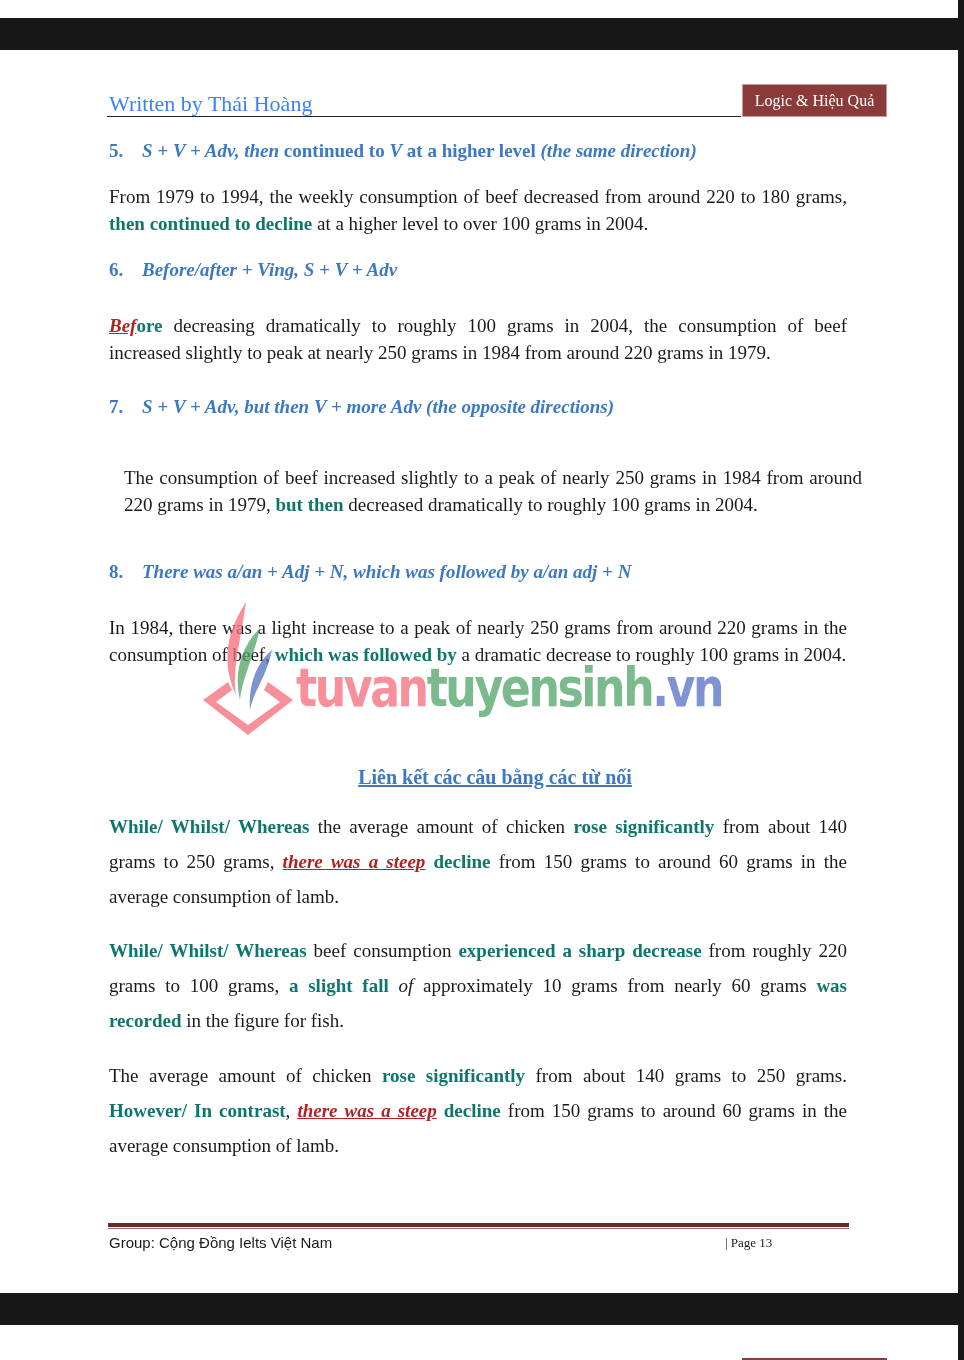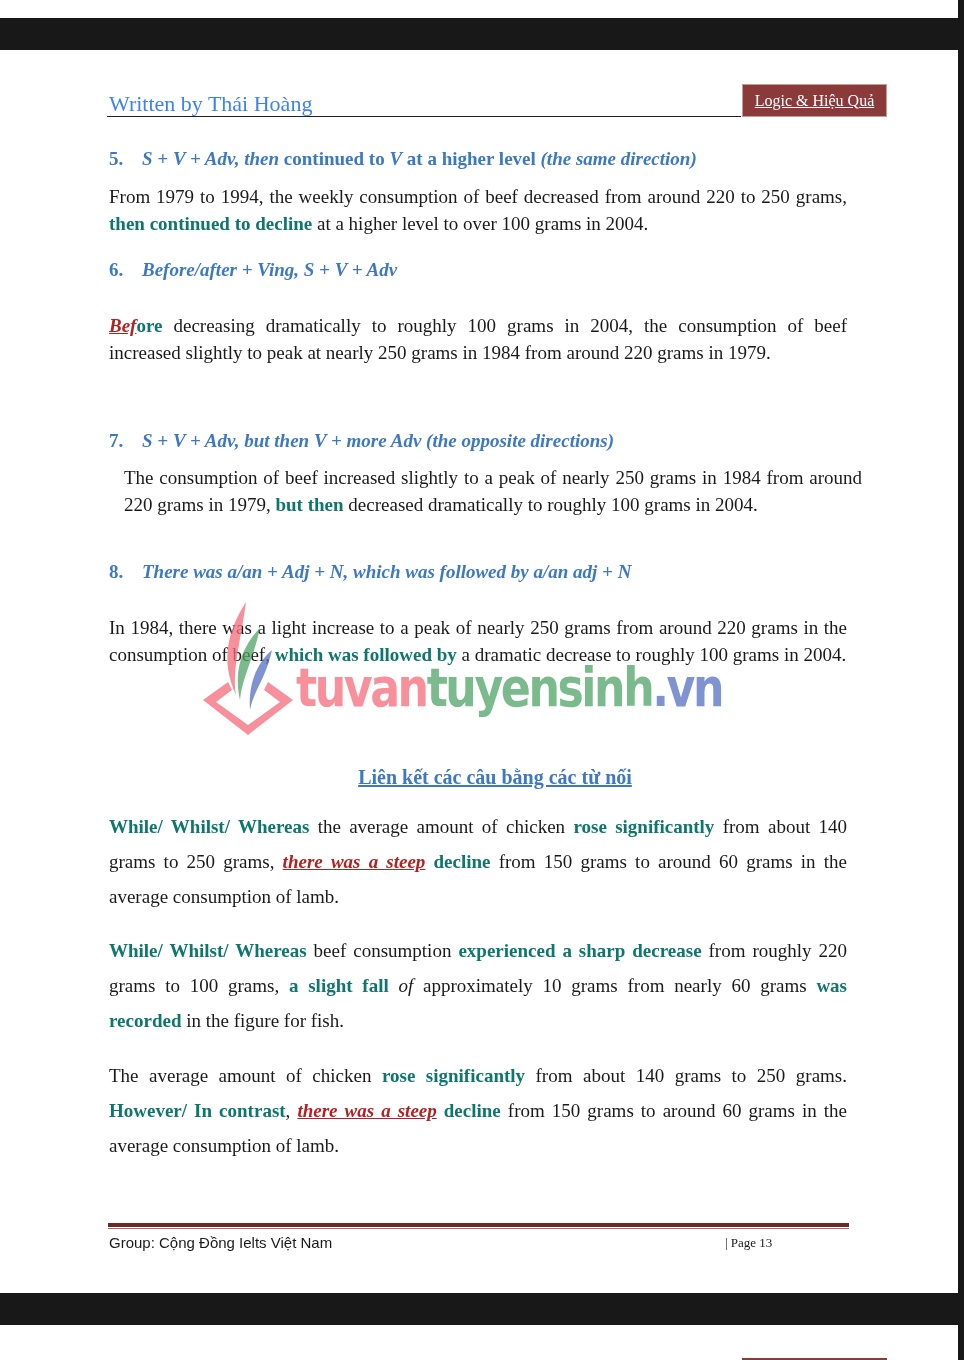--- a/index.html
+++ b/index.html
@@ -18,21 +18,20 @@
   .header-author {
     position: absolute; left: 2px; top: 7px;
     font-size: 22px; color: #3b82f6;
   }
   .header-rule { position: absolute; left: 0; top: 32px; width: 634px; height: 1px; background: #222; }
   .header-badge {
     position: absolute; right: 0; top: 0; height: 33px; width: 145px;
     background: #8b3a3a; color: #fff; font-size: 16px;
     display: flex; align-items: center; justify-content: center;
     box-shadow: 0 0 0 1px #c99a9a inset;
-    text-decoration: underline;
   }
 
   .section-head {
     position: absolute; left: 109px; font-size: 19px; font-weight: bold;
     color: #3d78c3; white-space: nowrap;
   }
   .section-head .num { display: inline-block; width: 33px; font-style: normal; }
   .section-head i { font-style: italic; }
 
   .para {
@@ -77,31 +76,31 @@
 
 <div class="dark-bar top-bar"></div>
 <div class="right-strip"></div>
 
 <div class="header">
   <span class="header-author">Written by Thái Hoàng</span>
   <div class="header-rule"></div>
   <div class="header-badge">Logic &amp; Hiệu Quả</div>
 </div>
 
-<div class="section-head" style="top:148px;">
+<div class="section-head" style="top:140px;">
   <span class="num">5.</span><i>S + V + Adv, then</i><span> continued to </span><i>V</i><span> at a higher level </span><i>(the same direction)</i>
 </div>
-<p class="para" style="top:183px; margin:0;"><span>From 1979 to 1994, the weekly consumption of beef decreased from around 220 to 250 grams, </span><span class="red">then continued to decline</span><span> at a higher level to over 100 grams in 2004.</span></p>
+<p class="para" style="top:183px; margin:0;"><span>From 1979 to 1994, the weekly consumption of beef decreased from around 220 to 180 grams, </span><span class="red">then continued to decline</span><span> at a higher level to over 100 grams in 2004.</span></p>
 
 <div class="section-head" style="top:259px;">
   <span class="num">6.</span><i>Before/after + Ving, S + V + Adv</i>
 </div>
 <p class="para" style="top:312px; margin:0;"><span class="red-i">Bef</span><span class="red">ore</span><span> decreasing dramatically to roughly 100 grams in 2004, the consumption of beef increased slightly to peak at nearly 250 grams in 1984 from around 220 grams in 1979.</span></p>
 
-<div class="section-head" style="top:396px;margin-top:34px;">
+<div class="section-head" style="top:396px;">
   <span class="num">7.</span><i>S + V + Adv, but then V + more Adv (the opposite directions)</i>
 </div>
 <p class="para" style="top:449px; margin:15px;"><span>The consumption of beef increased slightly to a peak of nearly 250 grams in 1984 from around 220 grams in 1979, </span><span class="red">but then</span><span> decreased dramatically to roughly 100 grams in 2004.</span></p>
 
 <div class="section-head" style="top:561px;">
   <span class="num">8.</span><i>There was a/an + Adj + N, which was followed by a/an adj + N</i>
 </div>
 <p class="para" style="top:614px; margin:0;"><span>In 1984, there was a light increase to a peak of nearly 250 grams from around 220 grams in the consumption of beef, </span><span class="red">which was followed by</span><span> a dramatic decrease to roughly 100 grams in 2004.</span></p>
 
 <div class="watermark">

